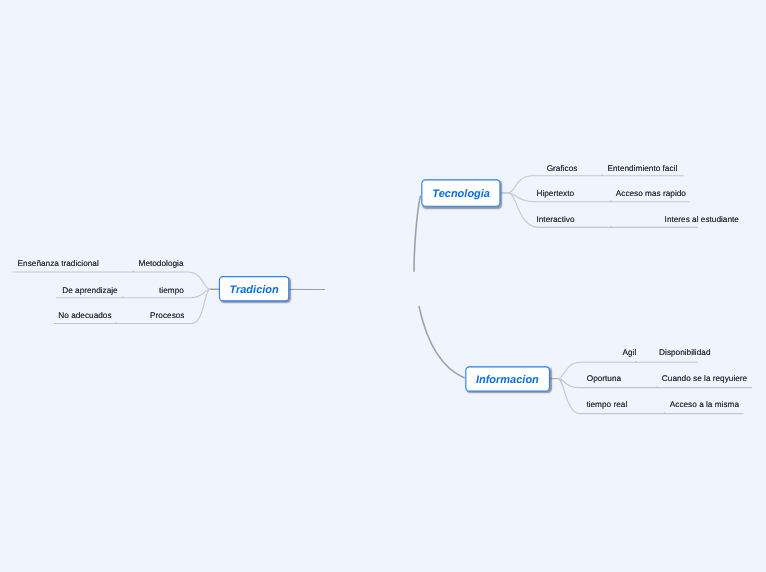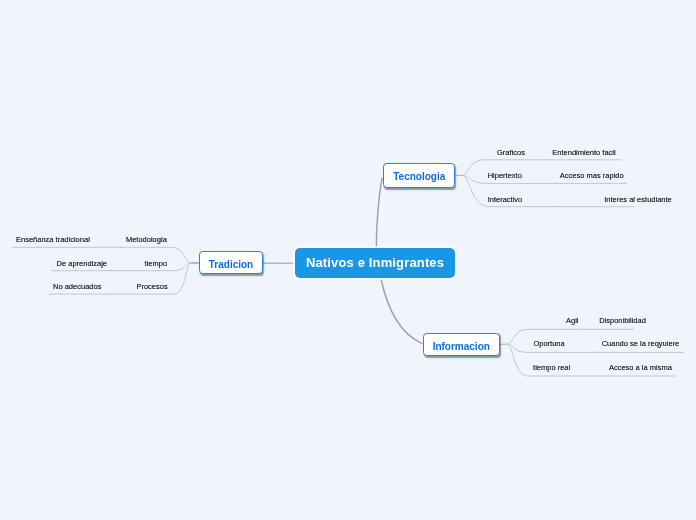--- a/index.html
+++ b/index.html
@@ -2,21 +2,21 @@
 <html><head>
 <meta charset="utf-8">
 <title>Mind Map</title>
 <style>
   html,body{margin:0;padding:0;}
   body{width:696px;height:520px;overflow:hidden;background:#f0f4fd;
        font-family:"Liberation Sans",sans-serif;
 }
   #canvas{position:relative;width:696px;height:520px;}
   svg.links{position:absolute;left:0;top:0;width:696px;height:520px;pointer-events:none;}
-  .node{position:absolute;box-sizing:border-box;display:flex;align-items:center;justify-content:center;}
+  .node{position:absolute;box-sizing:border-box;display:flex;align-items:center;justify-content:center;font-style:italic;}
   .root{background:#1a96e8;border-radius:5px;color:#fff;
         box-shadow:0 0 0 1.8px #ffffff;
         font-weight:bold;font-size:13px;letter-spacing:0.15px;}
   .l1{background:#ffffff;border:1.6px solid #2a82e8;border-radius:3.8px;color:#0a6ddf;
       font-weight:bold;font-size:10px;box-shadow:1px 1.2px 1.2px rgba(50,58,75,.5);}
   .leaf{position:absolute;font-size:7.5px;color:#21252c;white-space:nowrap;line-height:1;text-shadow:0 0 0.3px rgba(25,29,36,0.6);}
 </style>
 </head>
 <body>
 
@@ -41,23 +41,20 @@
       <path d="M 578.1 328.2 L 578.1 329.2" fill="none" stroke="#b7bac0" stroke-width="1.1"></path>
       <path d="M 507.2 344.2 C 513.17 344.2 513.17 352.4 527.1 352.4 L 683.7 352.4" fill="none" stroke="#c3c6cb" stroke-width="1"></path>
       <path d="M 597.5 351.29999999999995 L 597.5 352.29999999999995" fill="none" stroke="#b7bac0" stroke-width="1.1"></path>
       <path d="M 507.2 344.2 C 513.38 344.2 513.38 376 527.8 376 L 675.9 376" fill="none" stroke="#c3c6cb" stroke-width="1"></path>
       <path d="M 604 374.9 L 604 375.9" fill="none" stroke="#b7bac0" stroke-width="1.1"></path>
       <path d="M 376.4 247 C 376.3 226 378.8 194 382.2 177.9" fill="none" stroke="#9ea2a8" stroke-width="1.45"></path>
       <path d="M 295.5 263.2 L 191.0 263.05" fill="none" stroke="#9ea2a8" stroke-width="1.08"></path>
       <path d="M 380.8 278 C 385.5 300 396.5 332.5 422.4 343.6" fill="none" stroke="#9ea2a8" stroke-width="1.45"></path>
     </svg>
 
-  <div class="node root" style="left:295px;top:247.5px;width:160px;height:30.2px;">
-    <span>Nativos e Inmigrantes</span>
-  </div>
 
   <div class="node l1" style="left:383.3px;top:163.4px;width:71.9px;height:24.3px;">
     <span style="transform:translateY(1.3px)">Tecnologia</span>
   </div>
 
   <div class="node l1" style="left:199.3px;top:250.8px;width:63.4px;height:22.9px;">
     <span style="transform:translateY(1.6px)">Tradicion</span>
   </div>
 
   <div class="node l1" style="left:422.8px;top:332.6px;width:76.9px;height:23.4px;">

